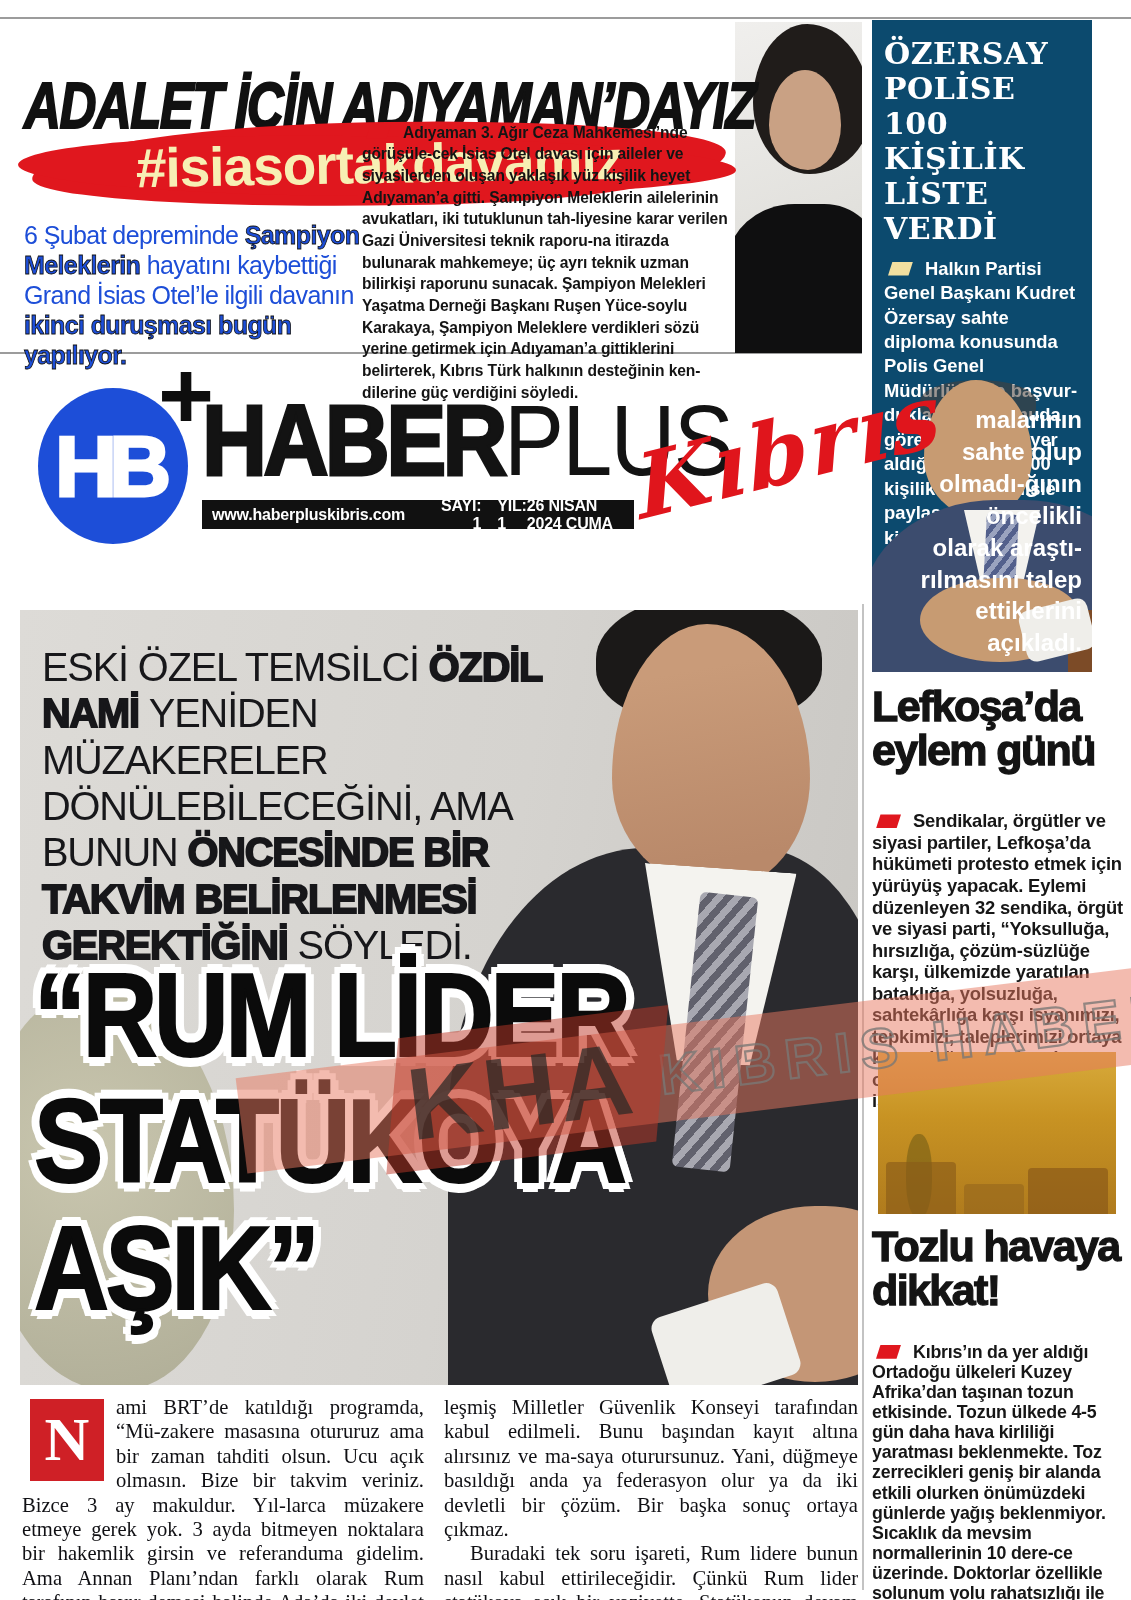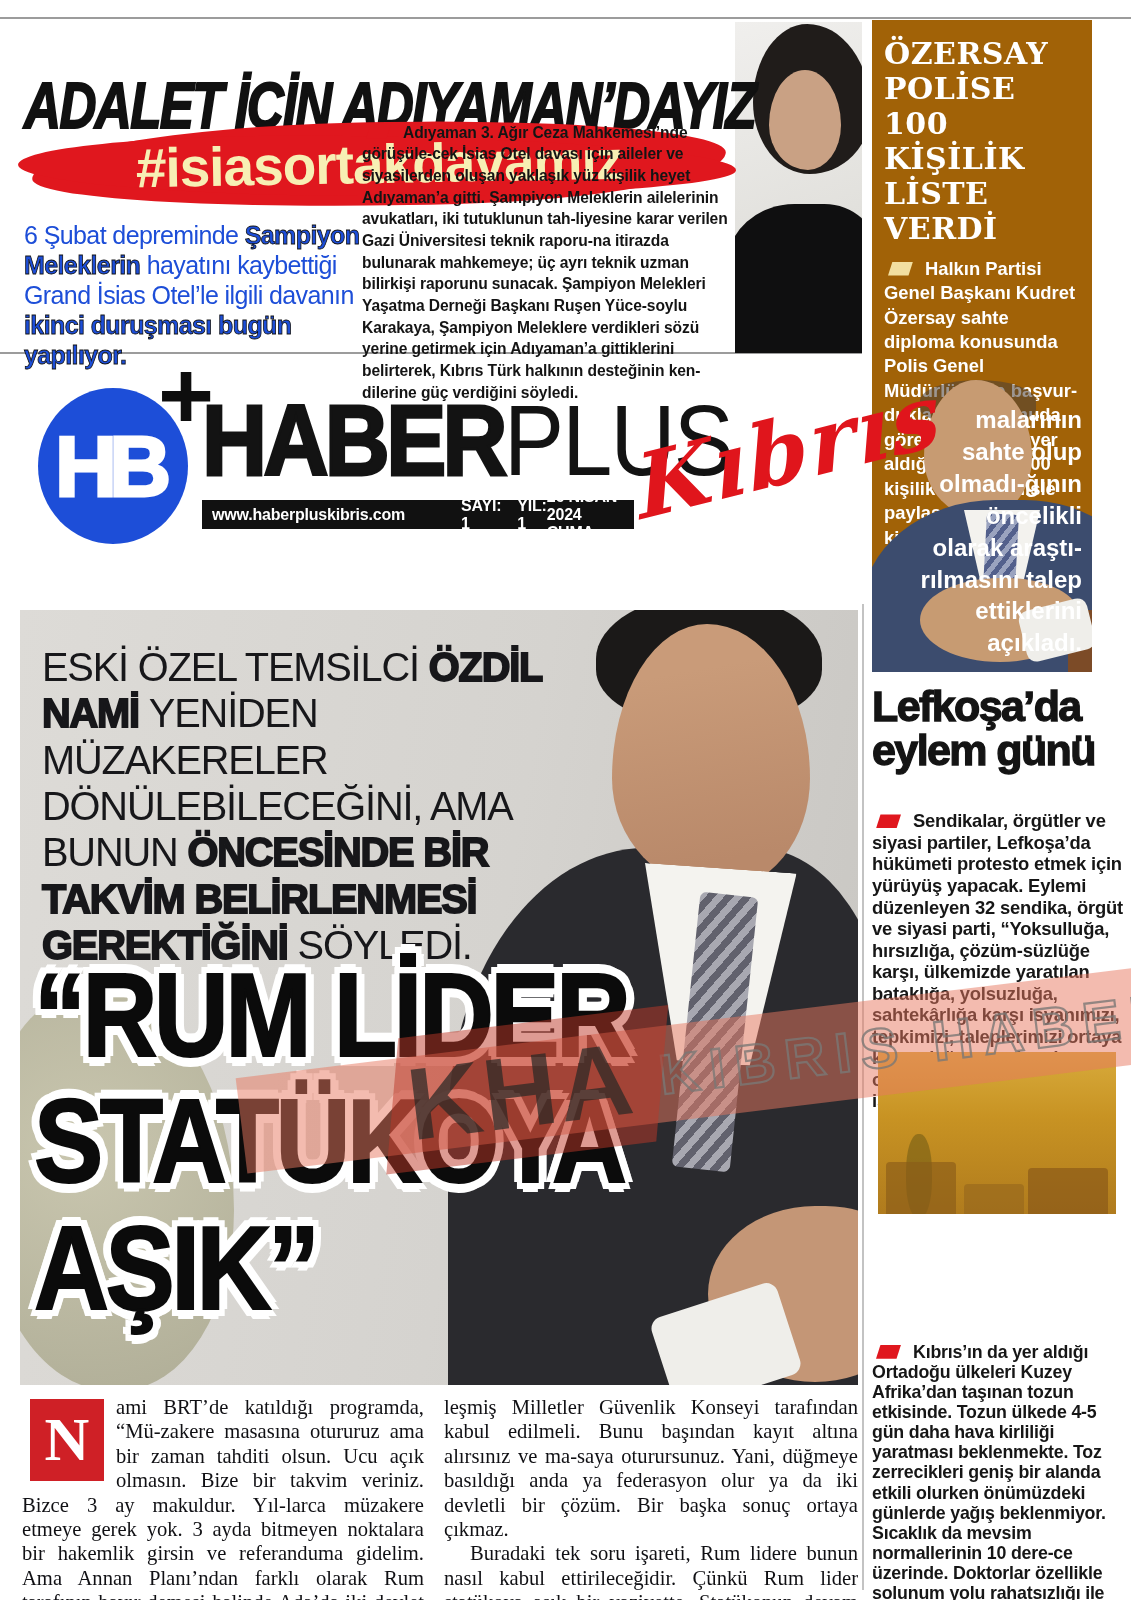--- a/index.html
+++ b/index.html
@@ -53,21 +53,21 @@
     position:absolute; left:735px; top:22px; width:127px; height:331px;
     background:linear-gradient(160deg,#f0efed 0%,#e2e1dd 60%,#d6d5d1 100%); overflow:hidden;
   }
   .w-hair  { position:absolute; left:18px; top:2px; width:118px; height:150px; background:#201c1a; border-radius:46% 54% 52% 48%/52% 58% 42% 48%; }
   .w-face  { position:absolute; left:34px; top:48px; width:72px; height:100px; background:#c9a184; border-radius:50% 50% 46% 54%/55% 55% 45% 45%; }
   .w-top   { position:absolute; left:-8px; top:182px; width:150px; height:160px; background:#0f0f10; border-radius:45% 35% 0 0/38% 30% 0 0; }
 
   
   .red-box {
     position:absolute; left:872px; top:20px; width:220px; height:652px;
-    background:#a16207; color:#fff; overflow:hidden; z-index:1;
+    background:#0c4a6e; color:#fff; overflow:hidden; z-index:1;
   }
   .rb-title {
     margin:16px 12px 10px; font-family:"DejaVu Serif", serif; font-weight:700;
     font-size:30px; line-height:1.17; letter-spacing:.5px;
   }
   .rb-title span { display:block; }
   .rb-body1 { margin:8px 12px 0; font-size:18.4px; font-weight:700; line-height:1.33; }
   .rb-photo { position:absolute; left:0; bottom:0; width:256px; height:300px; }
   .oz-suit  { position:absolute; left:-10px; top:128px; width:280px; height:180px; background:#3c4c6e; border-radius:48% 42% 0 0/60% 50% 0 0; }
   .oz-head  { position:absolute; left:52px; top:8px; width:108px; height:138px; background:#c79b72; border-radius:48% 52% 46% 54%/56% 56% 44% 44%; }
@@ -96,21 +96,21 @@
     transform:scaleX(.9); transform-origin:left top;
   }
   .logo-word .b { font-weight:700; -webkit-text-stroke:3px #131313; }
   .logo-word .l { font-weight:400; letter-spacing:-2px; }
   .logo-bar {
     position:absolute; left:202px; top:500px; width:432px; height:29px; z-index:2;
     background:#111; color:#fff; display:flex; align-items:center;
     font-size:16px; font-weight:700; letter-spacing:-.2px;
   }
   .logo-bar .url  { margin-left:10px; }
-  .logo-bar .sayi { margin-left:56px; }
+  .logo-bar .sayi { margin-left:36px;text-align:right; }
   .logo-bar .yil  { margin-left:16px; }
   .logo-bar .date { margin-left:auto; margin-right:10px; }
   .logo-script {
     position:absolute; left:632px; top:436px; z-index:3;
     font-family:"DejaVu Serif", serif; font-style:italic; font-weight:700;
     font-size:88px; color:#e0151c; letter-spacing:2px;
     transform:rotate(-14deg) skewX(-8deg); transform-origin:left top;
   }
 
   
@@ -286,20 +286,24 @@
     </h3>
     <p class="sb-eylem-body"><span class="flag"></span><span>Sendikalar, örgütler ve siyasi partiler, Lefkoşa’da hükümeti protesto etmek için yürüyüş yapacak.  Eylemi düzenleyen 32 sendika, örgüt ve siyasi parti, “Yoksulluğa, hırsızlığa, çözüm-süzlüğe karşı, ülkemizde yaratılan bataklığa, yolsuzluğa, sahtekârlığa karşı isyanımızı, tepkimizi, taleplerimizi ortaya koymak üzere eylemde olacağız” diyerek hükümeti istifaya çağırdı.</span></p>
 
     <div class="sb-photo">
       <div class="tree"></div>
       <div class="bld1"></div>
       <div class="bld2"></div>
       <div class="bld3"></div>
     </div>
 
+    <h3 class="sb-toz-title">
+      <span>Tozlu havaya</span>
+      <span>dikkat!</span>
+    </h3>
     <p class="sb-toz-body"><span class="flag"></span><span>Kıbrıs’ın da yer aldığı Ortadoğu ülkeleri Kuzey Afrika’dan taşınan tozun etkisinde. Tozun ülkede 4-5 gün daha hava kirliliği yaratması beklenmekte. Toz zerrecikleri geniş bir alanda etkili olurken önümüzdeki günlerde yağış beklenmiyor. Sıcaklık da mevsim normallerinin 10 dere-ce üzerinde. Doktorlar özellikle solunum yolu rahatsızlığı ile kalp ve damar sıkıntısı bulunanların gerekmedikçe dışarıya çık-mamaları uyarısında bulundu.</span></p>
   </aside>
 
   <div class="bottom">
     <div class="bcol1">
       <p>
         <span class="dropcap">N</span><span>ami BRT’de katıldığı programda, “Mü-zakere masasına otururuz ama bir zaman tahditi olsun. Ucu açık olmasın. Bize bir takvim veriniz. Bizce 3 ay makuldur. Yıl-larca müzakere etmeye gerek yok. 3 ayda bitmeyen noktalara bir hakemlik girsin ve referanduma gidelim. Ama Annan Planı’ndan farklı olarak Rum tarafının hayır demesi halinde Ada’da iki devlet olduğu Bir-</span>
       </p>
     </div>
     <div class="bcol2">

